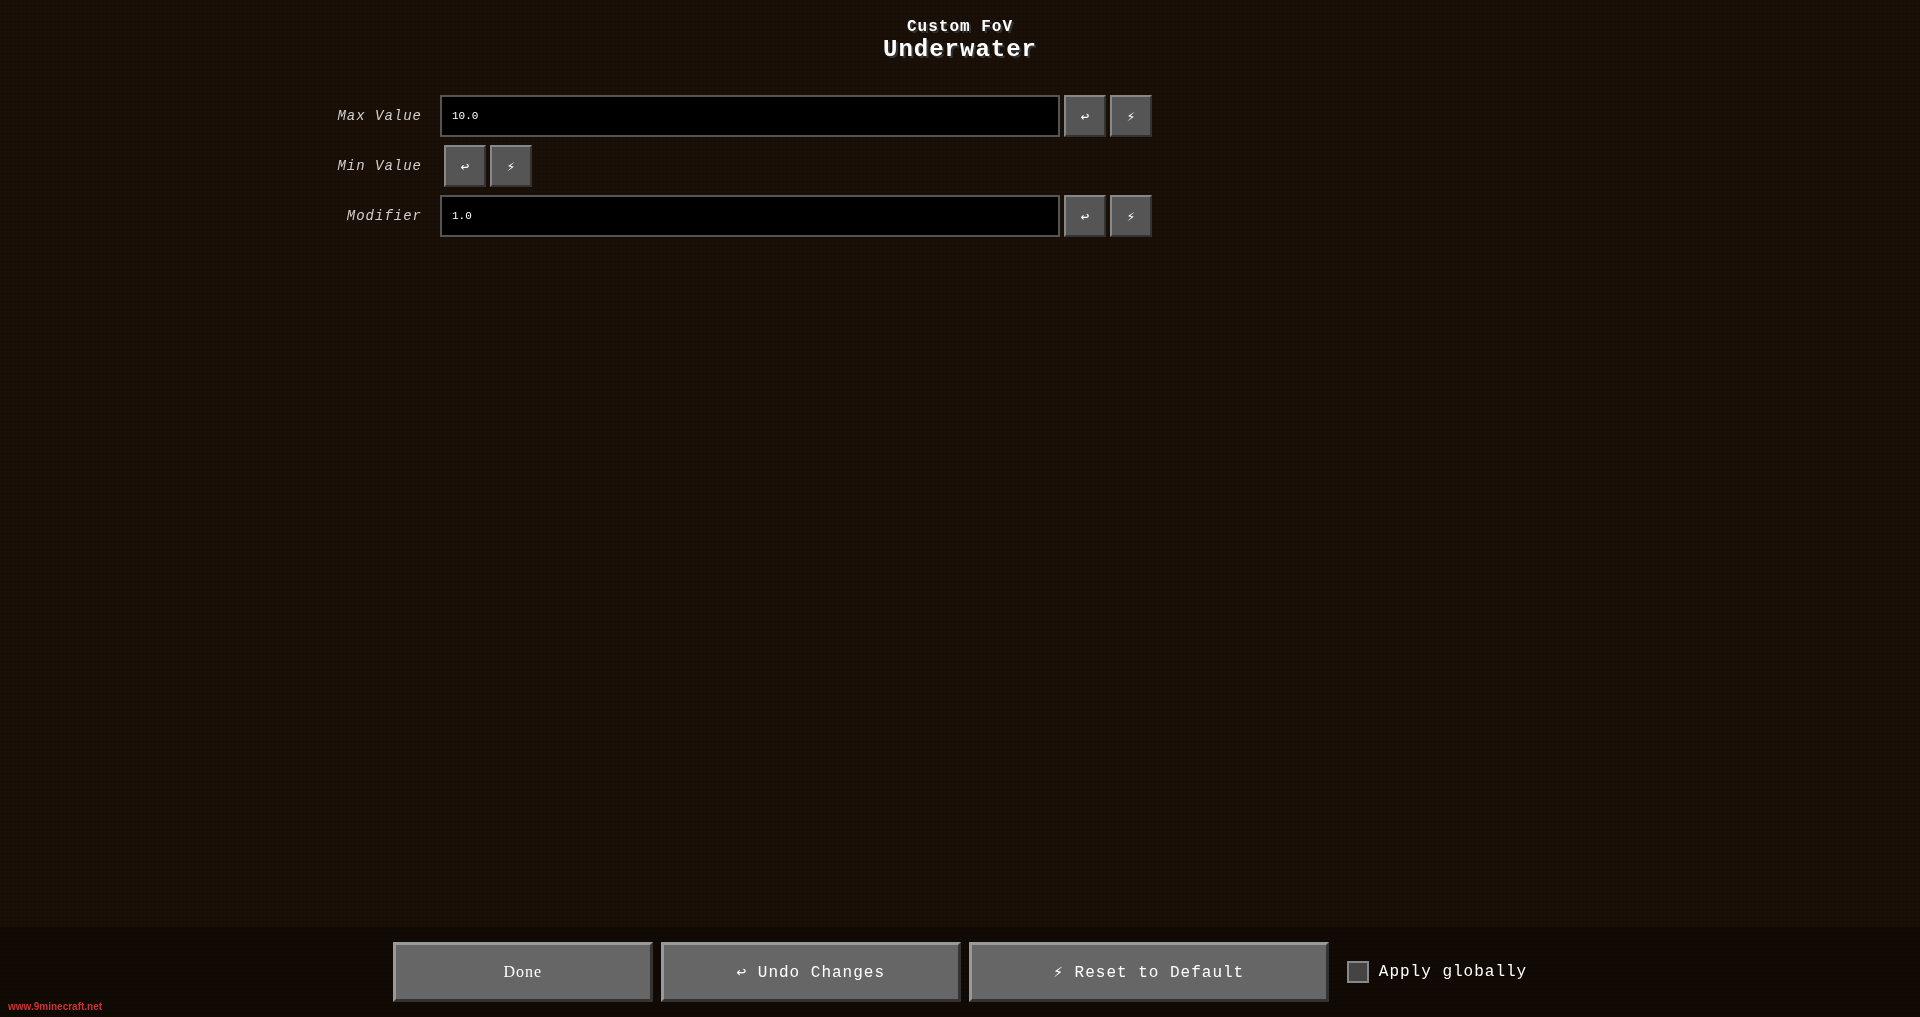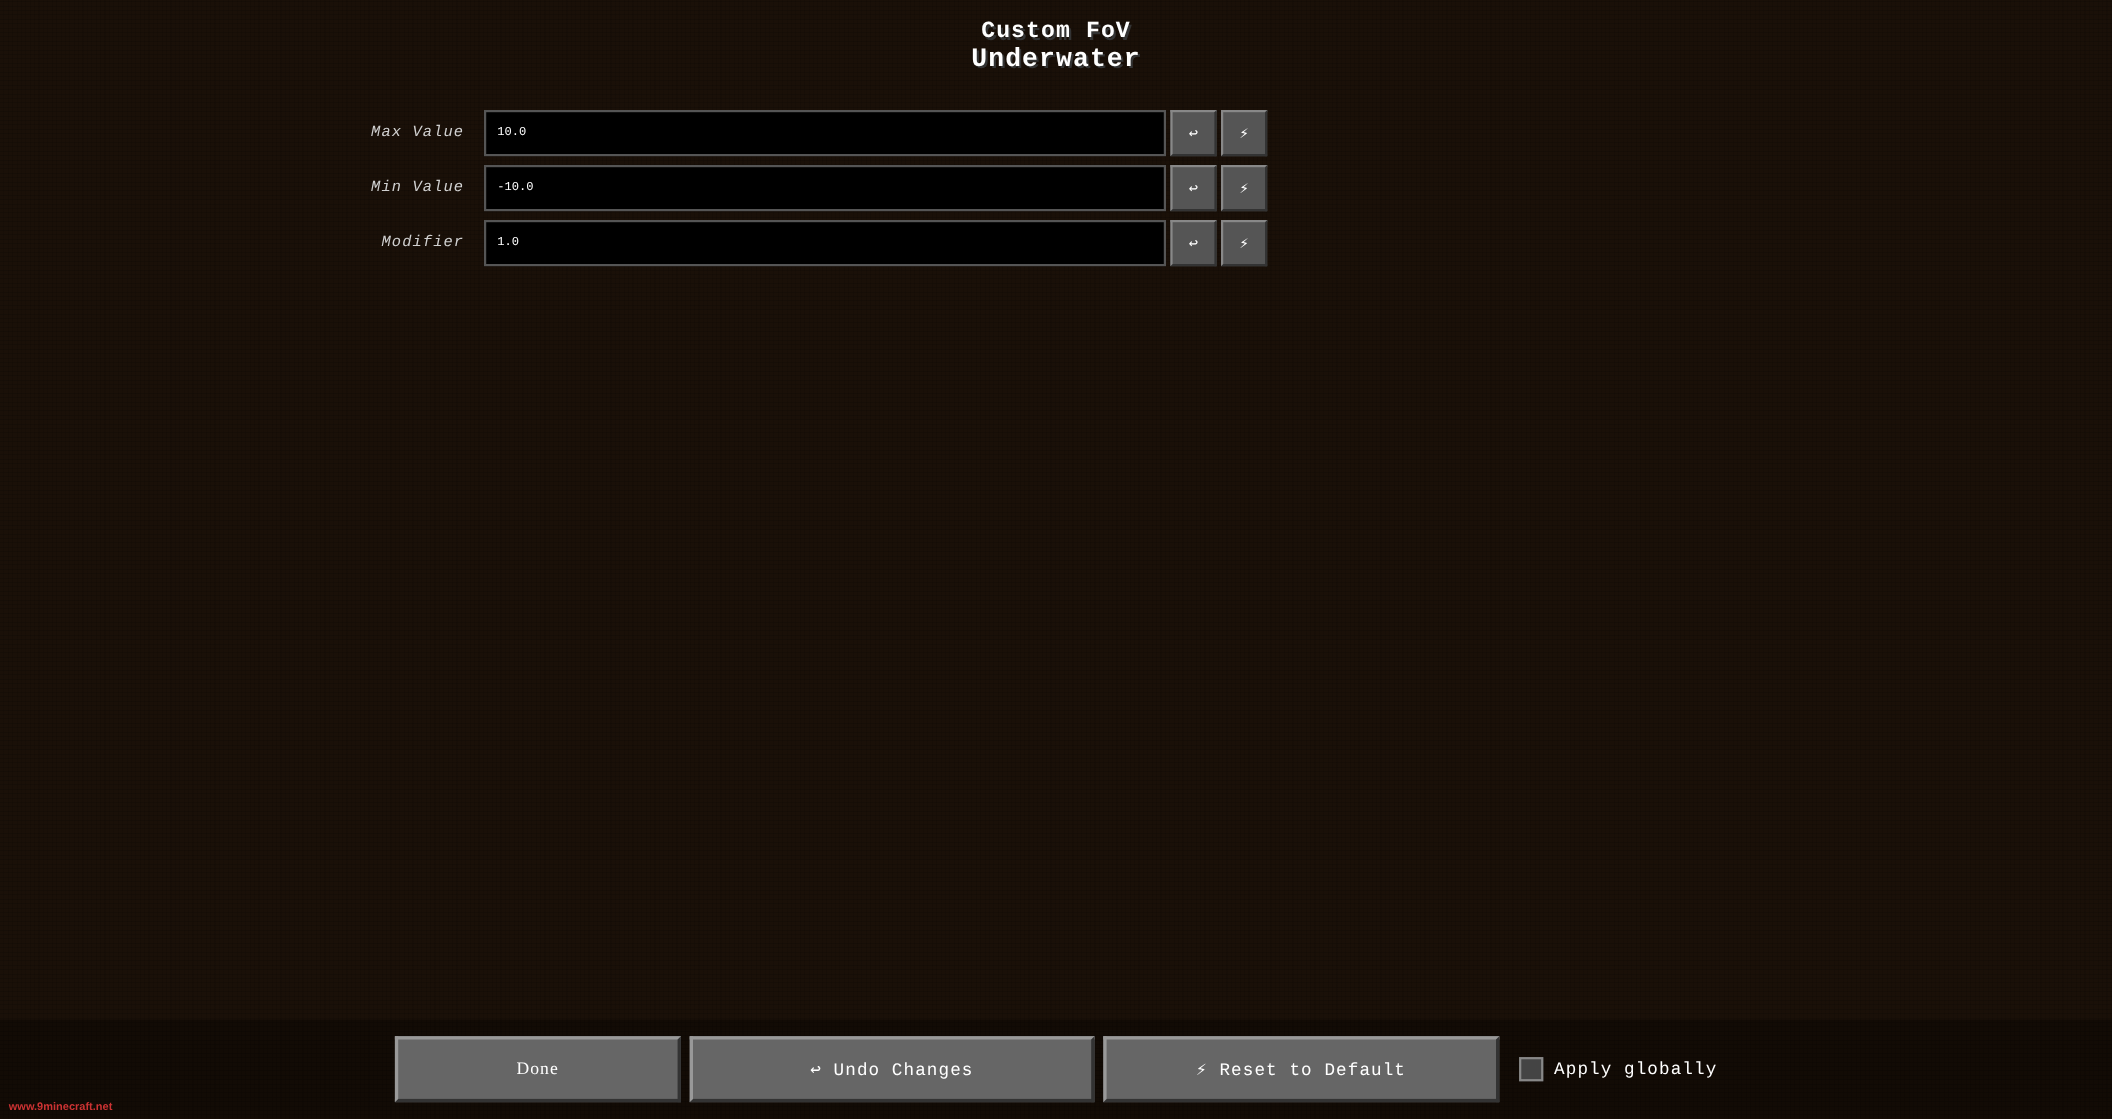--- a/index.html
+++ b/index.html
@@ -32,21 +32,21 @@
       overflow: hidden;
       position: relative;
     }
 
     .title-area {
       text-align: center;
       padding: 18px 0 12px;
     }
 
     .title-line1 {
-      font-size: 21px;
+      font-size: 16px;
       font-weight: bold;
       letter-spacing: 1px;
       color: #ffffff;
       text-shadow: 2px 2px 0px #333;
     }
 
     .title-line2 {
       font-size: 24px;
       font-weight: bold;
       letter-spacing: 1px;
@@ -135,21 +135,21 @@
       justify-content: center;
       gap: 8px;
     }
 
     .btn-done {
       width: 260px;
       font-family: Liberation Serif, serif;
     }
 
     .btn-undo {
-      width: 368px;
+      width: 300px;
     }
 
     .btn-reset {
       width: 360px;
     }
 
     .apply-globally-container {
       display: flex;
       align-items: center;
       gap: 10px;
@@ -195,21 +195,20 @@
 
   <div class="field-row">
     <label class="field-label">Max Value</label>
     <input class="field-input" type="text" value="10.0" style="">
     <button class="btn-small" title="Undo">↩</button>
     <button class="btn-small" title="Reset">⚡</button>
   </div>
 
   <div class="field-row">
     <label class="field-label">Min Value</label>
-    <input class="field-input" type="text" value="-10.0" style="">
     <button class="btn-small" title="Undo">↩</button>
     <button class="btn-small" title="Reset">⚡</button>
   </div>
 
   <div class="field-row">
     <label class="field-label">Modifier</label>
     <input class="field-input" type="text" value="1.0" style="">
     <button class="btn-small" title="Undo">↩</button>
     <button class="btn-small" title="Reset">⚡</button>
   </div>

